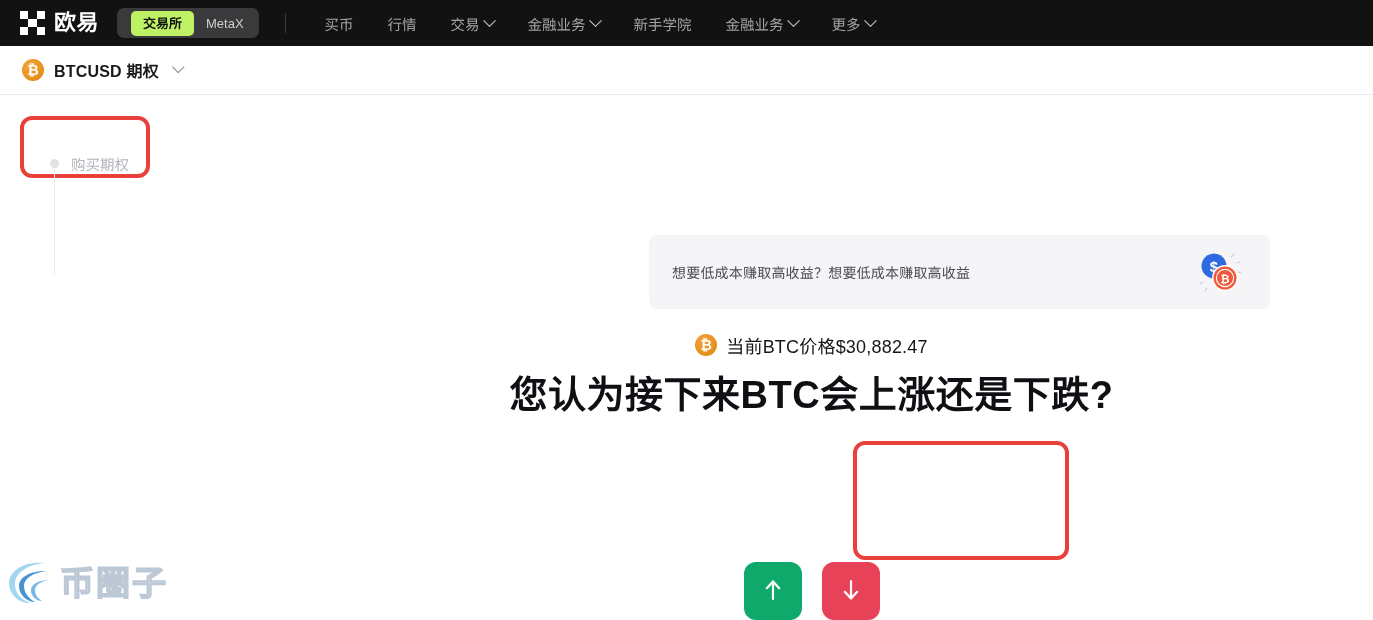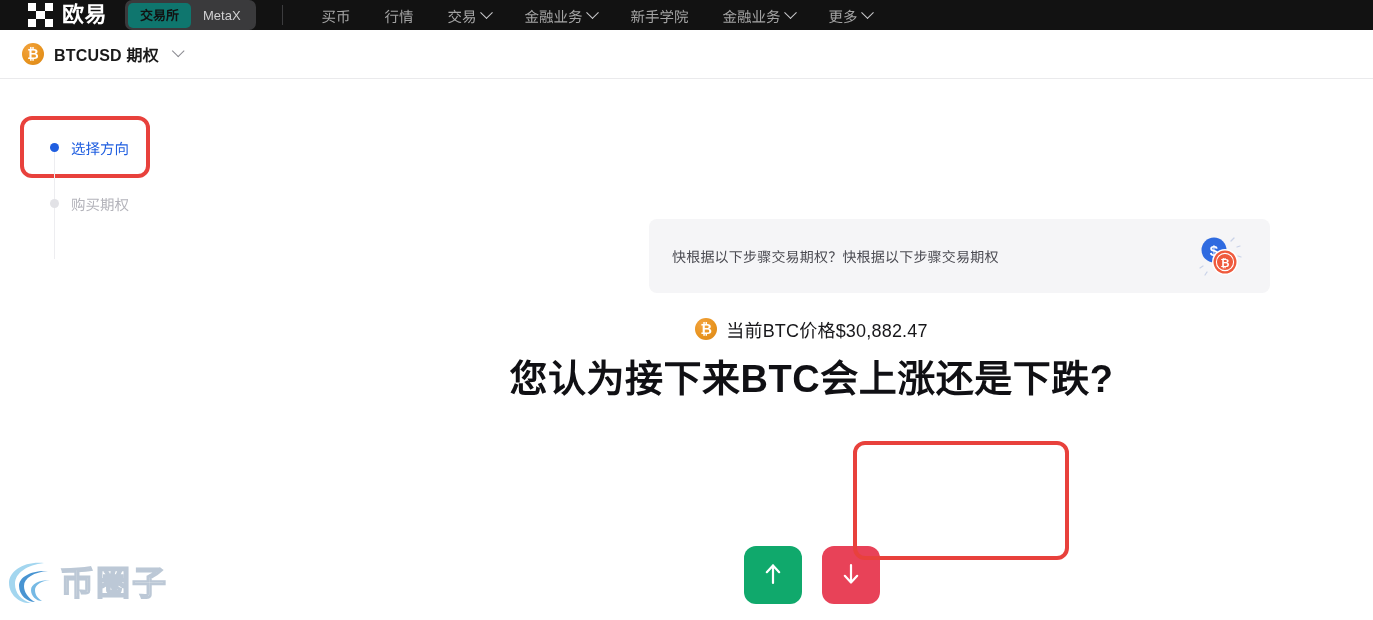--- a/index.html
+++ b/index.html
@@ -12,25 +12,25 @@
     height: 620px;
     overflow: hidden;
     background: #ffffff;
     font-family: "Liberation Sans", "DejaVu Sans", sans-serif;
     position: relative;
     -webkit-font-smoothing: antialiased;
   }
 
   
   .navbar {
-    height: 30px;
+    height: 46px;
     background: #121212;
     display: flex;
     align-items: center;
-    padding: 0 0 0 28px;
+    padding: 0 0 0 20px;
     box-sizing: border-box;
   }
   .brand {
     display: flex;
     align-items: center;
     gap: 9px;
     cursor: pointer;
   }
   .logo-mark {
     width: 25px;
@@ -65,23 +65,24 @@
   .seg-toggle .seg {
     font-size: 13px;
     line-height: 1;
     padding: 6px 12px;
     border-radius: 5px;
     color: #d0d0d2;
     white-space: nowrap;
     cursor: pointer;
   }
   .seg-toggle .seg.active {
-    background: #0f766e;
+    background: #bef264;
     color: #121212;
     font-weight: 600;
+    margin-left: 11px;
   }
 
   .nav-divider {
     width: 1px;
     height: 20px;
     background: #3c3c3e;
     margin: 0 22px 0 26px;
   }
 
   .nav-links {
@@ -394,34 +395,30 @@
     <span class="ticker-name">BTCUSD 期权</span>
     <span class="caret-dark"></span>
   </div>
 </div>
 
 <div class="page">
 
   <div class="steps">
     <div class="step-line"></div>
 
-    <div class="step active">
-      <span class="dot"></span>
-      <span class="label">选择方向</span>
-    </div>
 
 
     <div class="step">
       <span class="dot"></span>
       <span class="label">购买期权</span>
     </div>
   </div>
 
   <div class="promo">
-    <span class="promo-text">快根据以下步骤交易期权？快根据以下步骤交易期权</span>
+    <span class="promo-text">想要低成本赚取高收益？想要低成本赚取高收益</span>
     <span class="promo-art">
       <svg width="52" height="48" viewBox="0 0 52 48" aria-hidden="true">
         <circle cx="20" cy="18" r="12.5" fill="#2f6be0"></circle>
         <text x="20" y="24" text-anchor="middle" font-size="15" font-weight="700" fill="#ffffff" font-family="Liberation Sans, sans-serif">$</text>
         <circle cx="31" cy="30" r="13" fill="#ffffff"></circle>
         <circle cx="31" cy="30" r="11.5" fill="#ef5a3d"></circle>
         <circle cx="31" cy="30" r="8.6" fill="none" stroke="#ffffff" stroke-width="1.1"></circle>
         <text x="31" y="35" text-anchor="middle" font-size="11" font-weight="700" fill="#ffffff" font-family="Liberation Sans, sans-serif">₿</text>
         <g stroke="#c9d2e8" stroke-width="1.2" stroke-linecap="round">
           <line x1="37" y1="9" x2="40" y2="6"></line>

